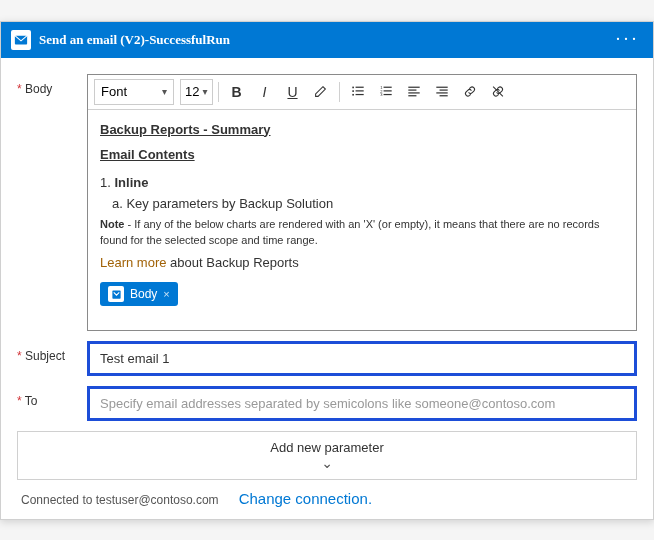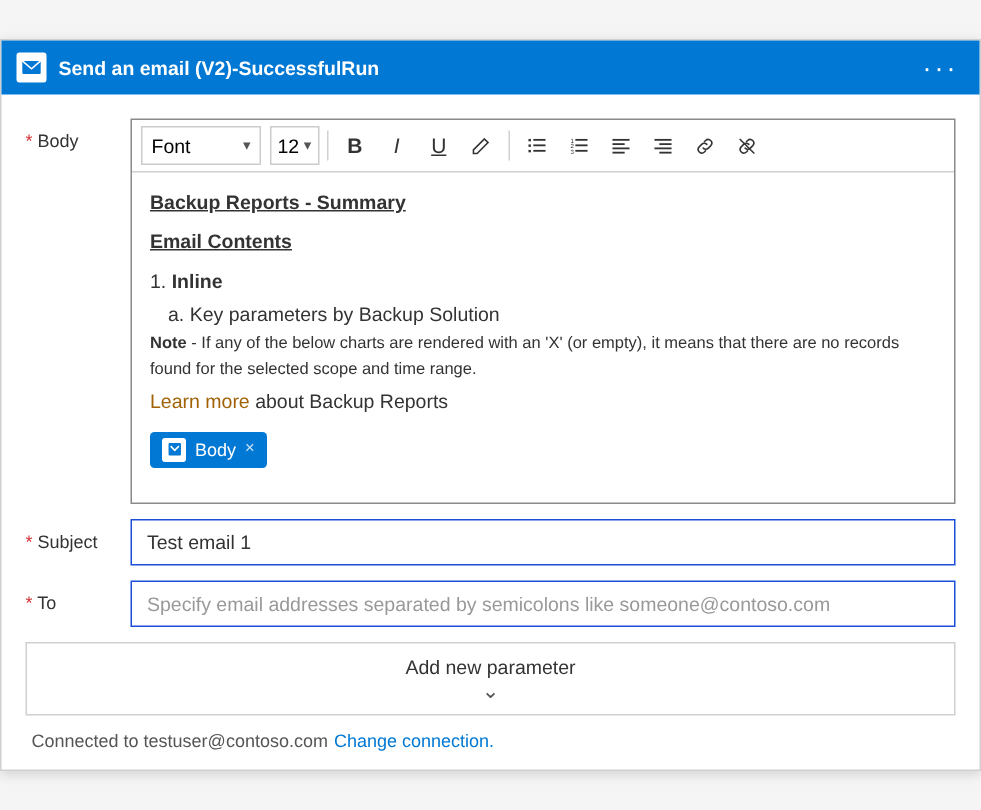--- a/index.html
+++ b/index.html
@@ -18,20 +18,21 @@
       border: 1px solid #d0d0d0;
       box-shadow: 0 2px 8px rgba(0,0,0,0.15);
     }
     .card-header {
       background: #0078d4;
       color: #fff;
       display: flex;
       align-items: center;
       padding: 0 10px;
       height: 36px;
+      font-family: Liberation Serif, serif;
     }
     .card-header-icon {
       width: 20px;
       height: 20px;
       background: #fff;
       border-radius: 2px;
       margin-right: 8px;
       display: flex;
       align-items: center;
       justify-content: center;
@@ -201,21 +202,21 @@
       height: 11px;
     }
     .body-tag-close {
       cursor: pointer;
       font-size: 11px;
       color: #fff;
       opacity: 0.8;
     }
     .text-input {
       width: 100%;
-      border: 1px solid #1d4ed8;
+      border: 3px solid #1d4ed8;
       padding: 7px 10px;
       font-size: 13px;
       font-family: 'Segoe UI', Arial, sans-serif;
       outline: none;
       color: #333;
       background: #fff;
     }
     .text-input::placeholder {
       color: #999;
     }
@@ -241,22 +242,22 @@
     .footer-row {
       display: flex;
       align-items: flex-end;
       padding: 0 4px;
       font-size: 12px;
       color: #555;
     }
     .footer-change-link {
       color: #0078d4;
       text-decoration: none;
-      margin-left: 4px;
-      font-size: 12px;
+      margin-left: 20px;
+      font-size: 15px;
     }
   </style>
 </head>
 <body>
 
 <div class="card">
 
   <div class="card-header">
     <div class="card-header-icon">
       <svg viewBox="0 0 16 16" fill="#0078d4">

